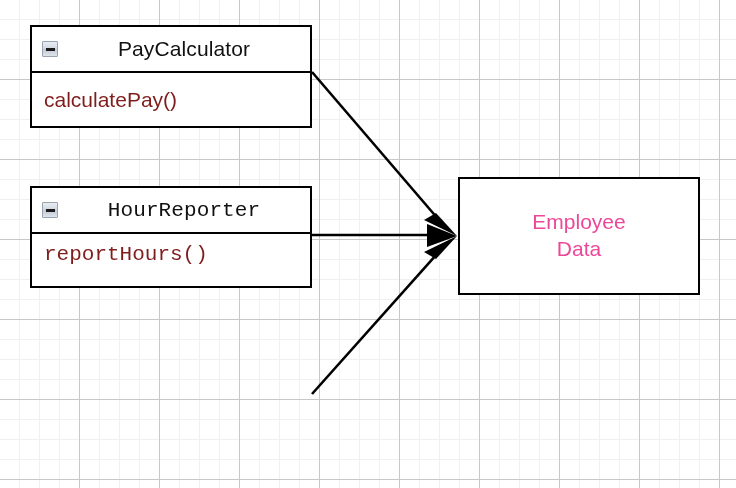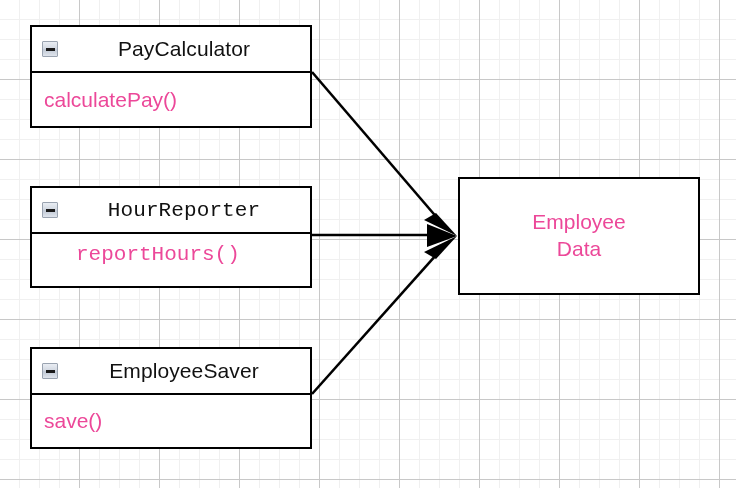--- a/index.html
+++ b/index.html
@@ -89,21 +89,21 @@
   }
   .class-body {
     box-sizing: border-box;
     display: flex;
     align-items: center;
     padding-left: 12px;
     background: #ffffff;
   }
   .class-method {
     font-size: 21px;
-    color: #ec4899;
+    color: #7f1d1d;
     white-space: nowrap;
   }
 
   
   .entity-box {
     position: absolute;
     box-sizing: border-box;
     background: #ffffff;
     border: 2px solid #000000;
     display: flex;
@@ -153,35 +153,24 @@
     </div>
   </div>
 
   <div class="class-box" style="left:30px; top:186px; width:282px; height:102px;font-family:Liberation Mono, monospace;">
     <div class="class-header">
       <span class="collapse-icon">
         <span class="minus"></span>
       </span>
       <span class="class-title">HourReporter</span>
     </div>
-    <div class="class-body" style="height:40px;margin-left:32px;">
+    <div class="class-body" style="height:40px;">
       <span class="class-method">reportHours()</span>
     </div>
   </div>
 
-  <div class="class-box" style="left:30px; top:347px; width:282px; height:102px;">
-    <div class="class-header">
-      <span class="collapse-icon">
-        <span class="minus"></span>
-      </span>
-      <span class="class-title">EmployeeSaver</span>
-    </div>
-    <div class="class-body" style="height:52px;">
-      <span class="class-method">save()</span>
-    </div>
-  </div>
 
   <div class="entity-box" style="left:458px; top:177px; width:242px; height:118px;">
     <span class="entity-label">Employee
 Data</span>
   </div>
 
 </div>
 
 </body></html>

